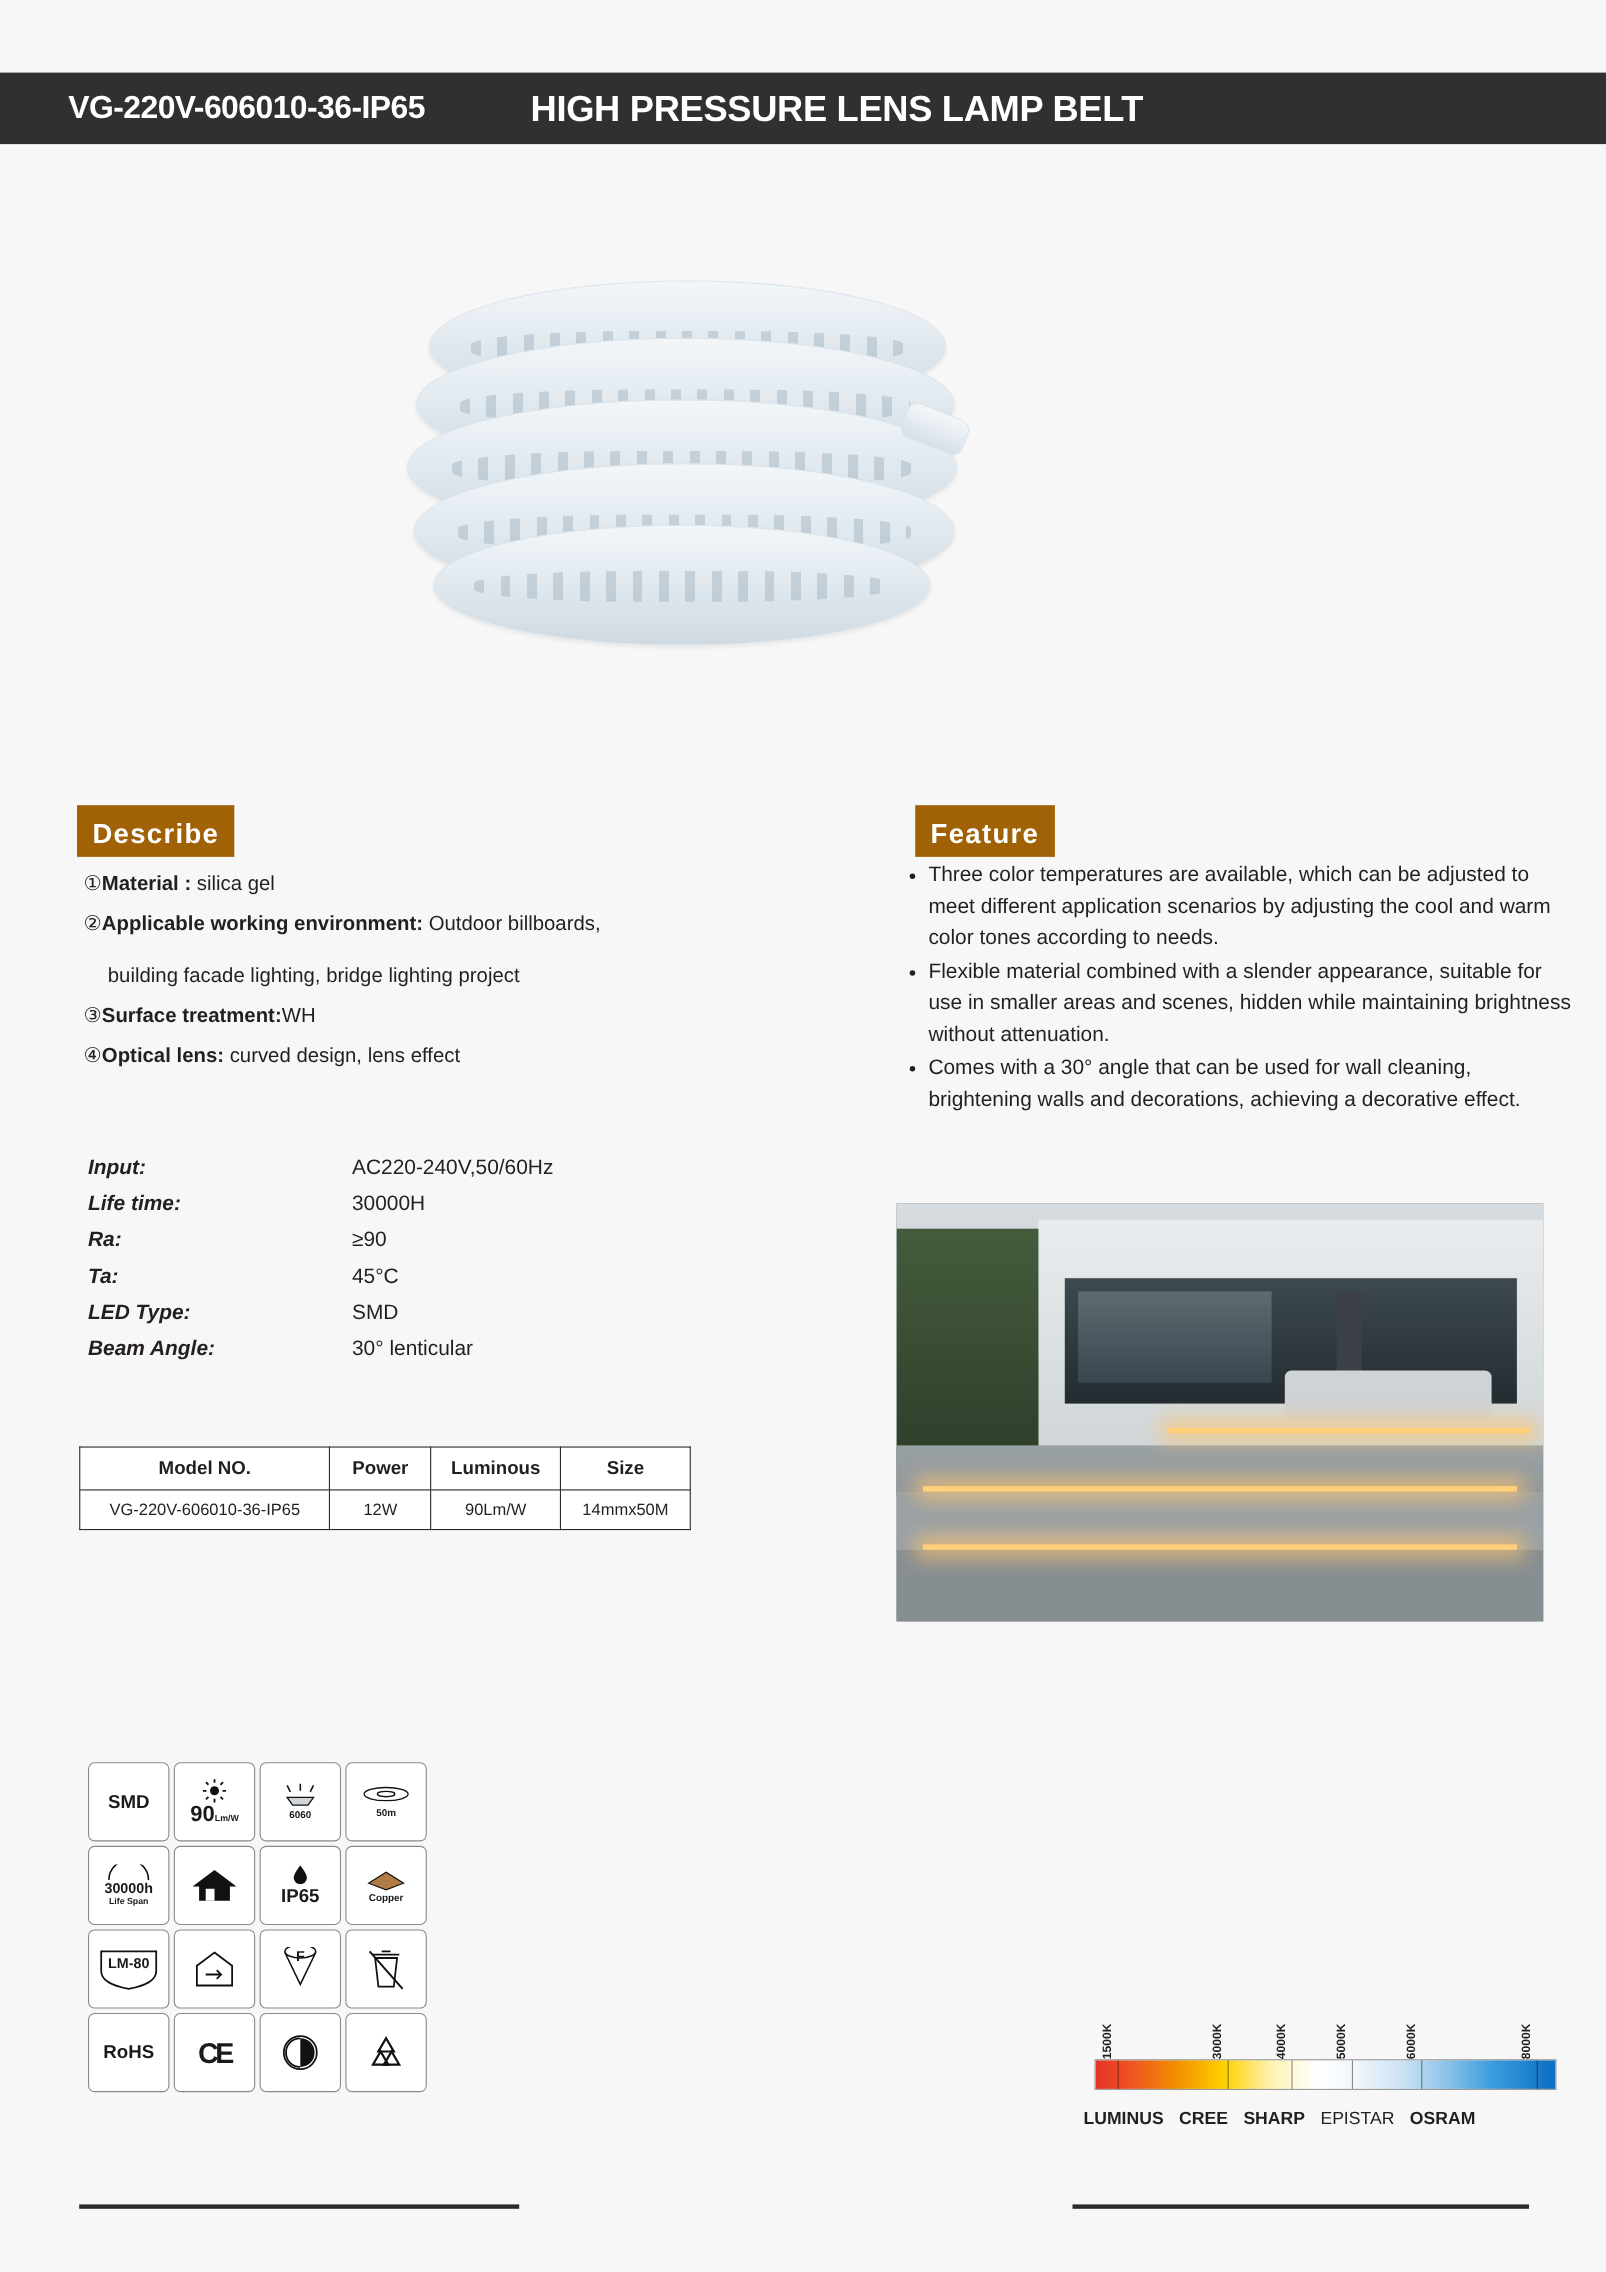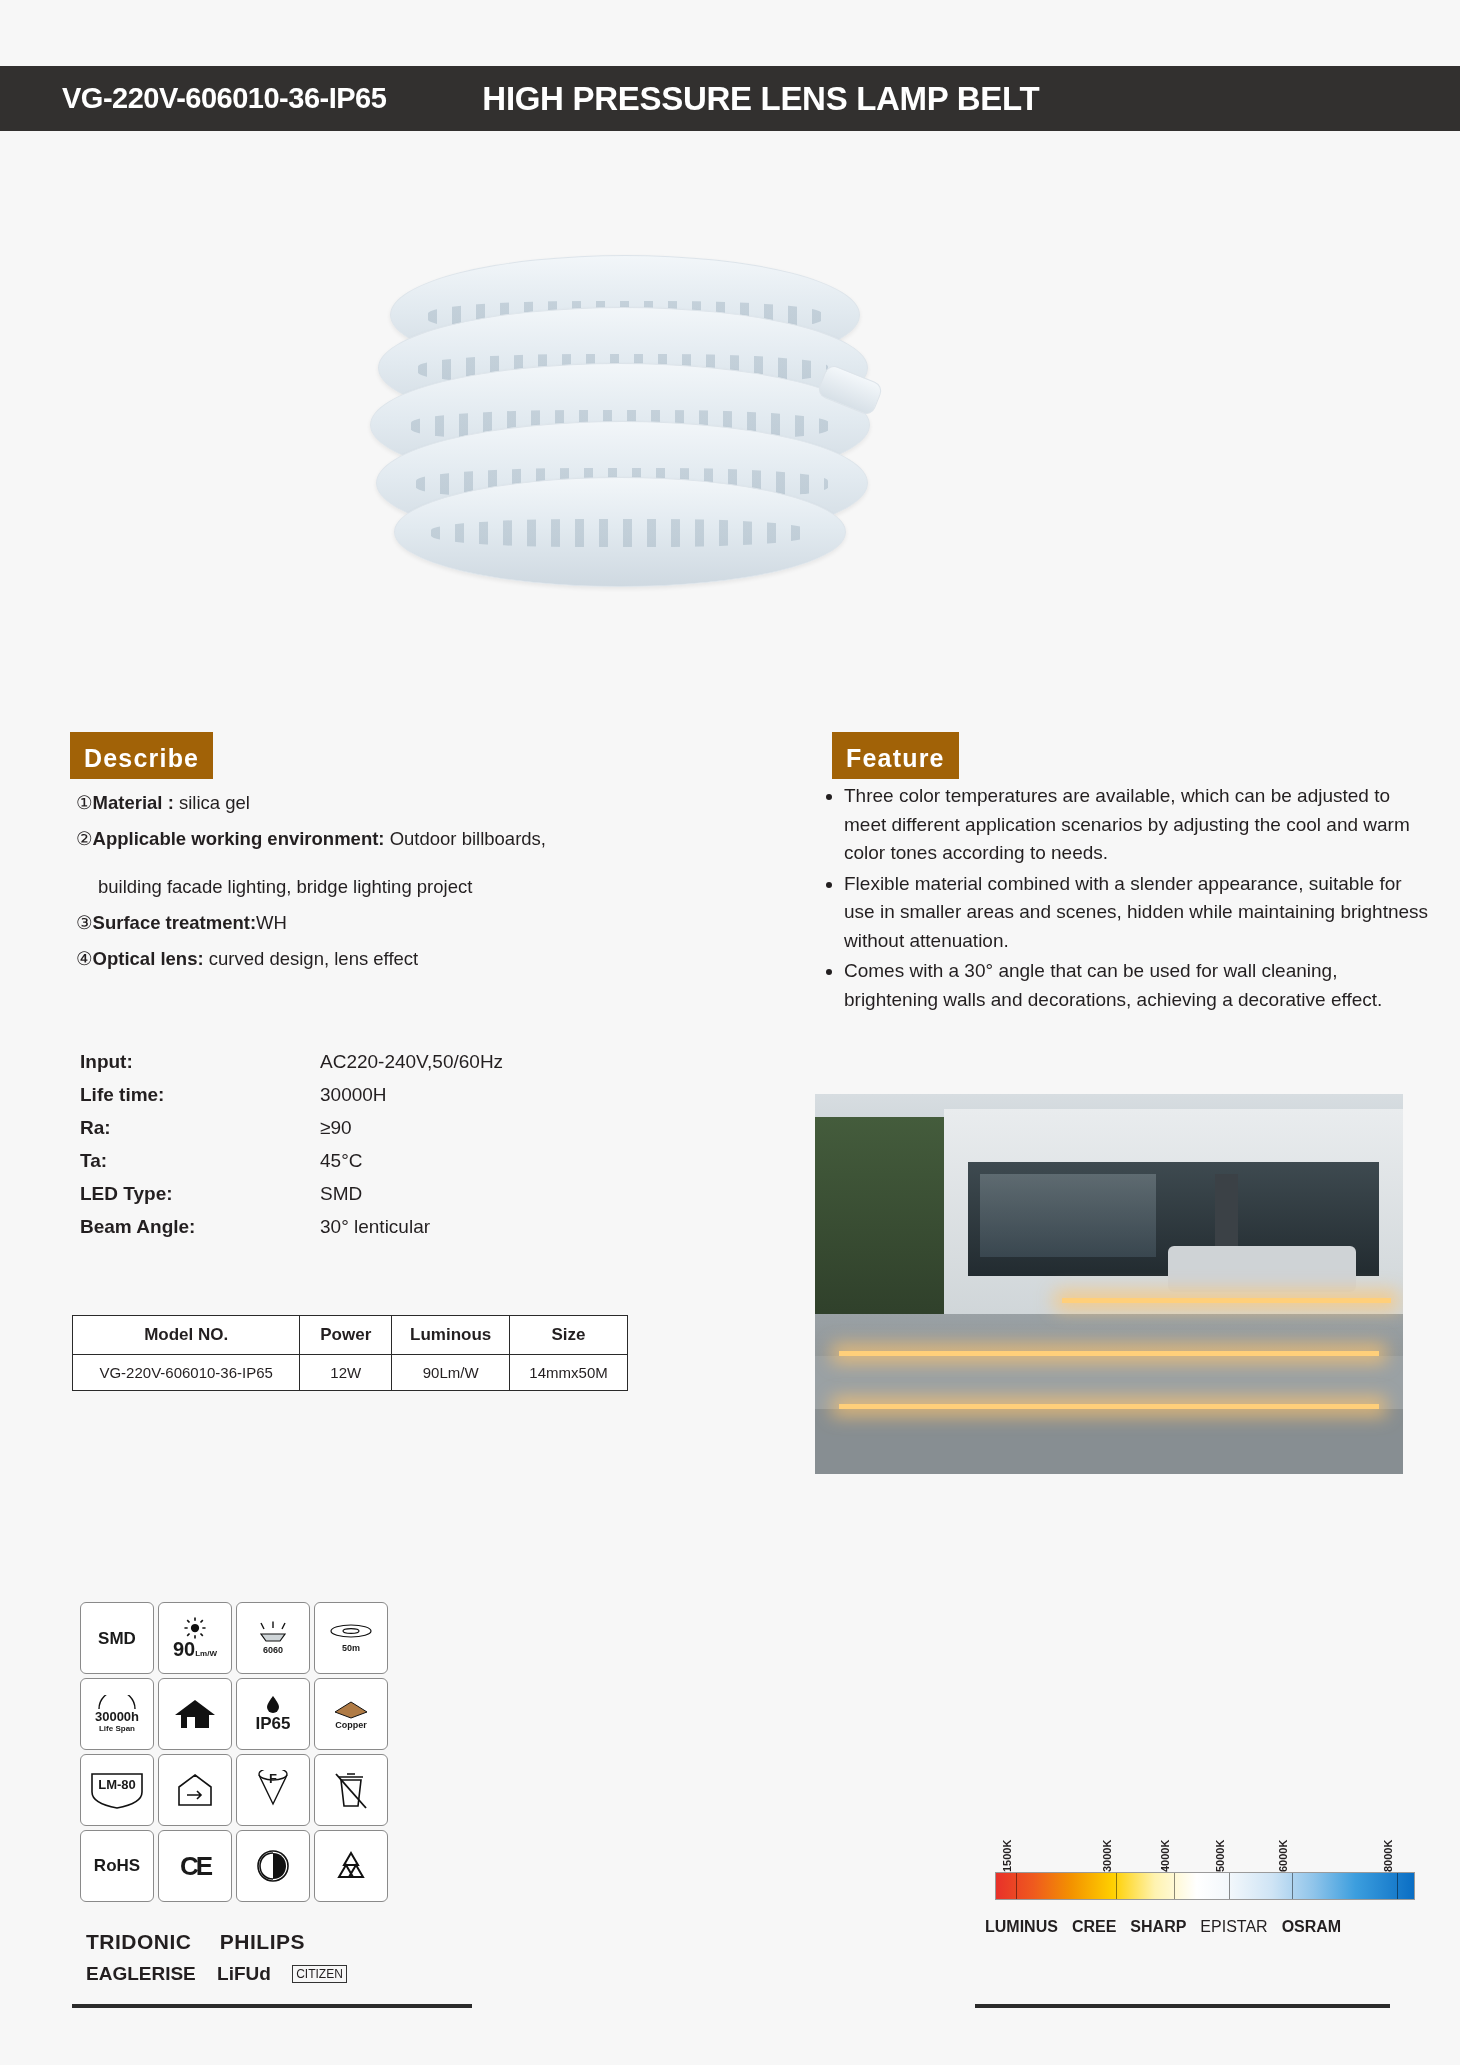--- a/index.html
+++ b/index.html
@@ -106,21 +106,21 @@
 
   
   .specs {
     position: absolute;
     left: 80px; top: 1045px;
     width: 520px;
     font-size: 19px;
     line-height: 33px;
   }
   .specs .row { display: flex; }
-  .specs .k { width: 240px; font-weight: bold; }
+  .specs .k { width: 240px; font-weight: bold; font-style: italic; }
   .specs .v { font-weight: normal; }
 
   
   .model-table {
     position: absolute;
     left: 72px; top: 1315px;
     width: 556px;
     border-collapse: collapse;
     background: #fff;
   }
@@ -519,31 +519,20 @@
       <svg width="36" height="34" viewBox="0 0 36 34" aria-hidden="true">
         <g fill="none" stroke="#111" stroke-width="2">
           <path d="M18 4 L25 16 L11 16 Z"></path>
           <path d="M6 28 L13 16 L20 28 Z"></path>
           <path d="M30 28 L23 16 L16 28 Z"></path>
         </g>
       </svg>
     </div>
   </div>
 
-  <div class="brands-left">
-    <div class="r1">
-      <span>TRIDONIC</span>
-      <span>PHILIPS</span>
-    </div>
-    <div class="r2">
-      <span>EAGLERISE</span>
-      <span>LiFUd</span>
-      <span class="small">CITIZEN</span>
-    </div>
-  </div>
 
   <div class="rule-left"></div>
   <div class="rule-right"></div>
 
   <div class="cct-wrap">
     <div class="cct-labels">
       <span style="left:18px">1500K</span>
       <span style="left:118px">3000K</span>
       <span style="left:176px">4000K</span>
       <span style="left:231px">5000K</span>

